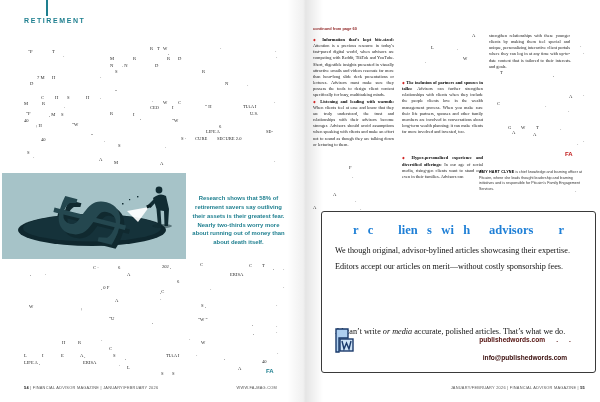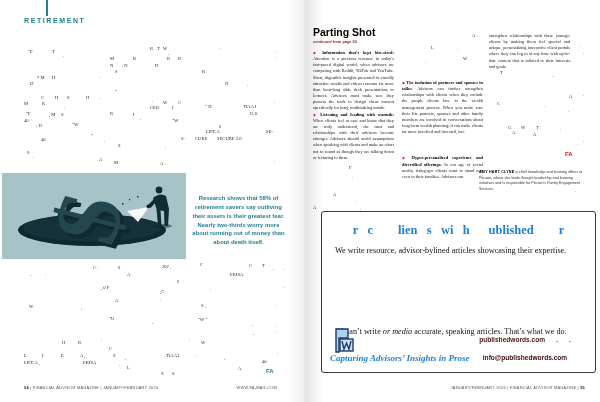--- a/index.html
+++ b/index.html
@@ -247,21 +247,20 @@
 </div>
 
 <div class="abs" id="callout">Research shows that 58% of retirement savers say outliving their assets is their greatest fear. Nearly two-thirds worry more about running out of money than about death itself.</div>
 
 <div class="abs" id="left-fa-mark">FA</div>
 
 <div class="abs footer" id="footer-left"><b>54</b><span> | FINANCIAL ADVISOR MAGAZINE | JANUARY/FEBRUARY 2026</span></div>
 <div class="abs footer" id="footer-site">WWW.FA-MAG.COM</div>
 
 <div class="abs col" id="col1">
-  <h1 id="article-title">Parting Shot</h1>
   <div id="article-continued">continued from page 60</div>
   <div id="col1-paras">
       <p class="para"><span class="bullet">◆ </span><strong>Information that’s kept bite-sized: </strong>Attention is a precious resource in today’s fast-paced digital world, when advisors are competing with Reddit, TikTok and YouTube. Short, digestible insights presented in visually attractive emails and videos resonate far more than hour-long slide deck presentations or lectures. Advisors must make sure they possess the tools to design client content specifically for busy, multitasking minds.</p>
       <p class="para"><span class="bullet">◆ </span><strong>Listening and leading with warmth: </strong>When clients feel at ease and know that they are truly understood, the trust and relationships with their advisors become stronger. Advisors should avoid assumptions when speaking with clients and make an effort not to sound as though they are talking down or lecturing to them.</p>
     </div>
 </div>
 
 <div class="abs col" id="col2">
   <div id="col2-paras">
       <p class="para"><span class="bullet">◆ </span><strong>The inclusion of partners and spouses in talks: </strong>Advisors can further strengthen relationships with clients when they include the people clients love in the wealth management process. When you make sure their life partners, spouses and other family members are involved in conversations about long-term wealth planning; it can make clients far more involved and invested, too.</p>
@@ -271,31 +270,31 @@
 
 <div class="abs col" id="col3">
   <p class="para">strengthen relationships with these younger clients by making them feel special and unique, personalizing interactive client portals where they can log in at any time with up-to-date content that is tailored to their interests and goals.</p>
 </div>
 
 <div class="abs" id="end-mark">FA</div>
 
 <div class="abs" id="bio"><b>AMY HART CLYNE</b><span> is chief knowledge and learning officer at Pitcairn, where she leads thought leadership and learning initiatives and is responsible for Pitcairn’s Family Engagement Services.</span></div>
 
 <div class="abs" id="ad-box">
-  <div class="abs" id="ad-headline">r   c        lien   s   wi   h      ublished        r</div>
+  <div class="abs" id="ad-headline">r   c        lien   s   wi   h      advisors        r</div>
   <div class="abs" id="ad-lines">
-      <div class="ad-line">We write resource, advisor-bylined articles showcasing their expertise.</div>
+      <div class="ad-line">We though original, advisor-bylined articles showcasing their expertise.</div>
+      <div class="ad-line">Editors accept our articles on merit—without costly sponsorship fees.</div>
     </div>
-  <div class="abs ad-line" id="ad-line5" style="left:13px;top:115px;width:249px;font-size:8.2px;color:#111;"><span>AI can’t write </span><em>or media</em><span> accurate, speaking articles. That’s what we do.</span></div>
+  <div class="abs ad-line" id="ad-line5" style="left:13px;top:115px;width:249px;font-size:8.2px;color:#111;"><span>AI can’t write </span><em>or media</em><span> accurate, polished articles. That’s what we do.</span></div>
 
   <div class="abs" id="ad-logo-icon">
     <svg width="26" height="26" viewBox="0 0 26 26">
       <path d="M4 1 L16 1 L16 10 L7 10 L7 24 L4 24 Z" fill="#aecff0" stroke="#1a3a6b" stroke-width="1.4"></path>
       <rect x="8" y="11" width="13" height="12" fill="#cfe4f7" stroke="#1a3a6b" stroke-width="1.4"></rect>
       <path d="M10 13 L12 21 L14.5 15 L17 21 L19 13" fill="none" stroke="#1a3a6b" stroke-width="1.4"></path>
     </svg>
   </div>
-  <div class="abs" id="ad-tagline">Capturing Advisors’ Insights in Prose</div>
   <div class="abs" id="ad-url">publishedwords.com      .      .</div>
   <div class="abs" id="ad-email">info@publishedwords.com</div>
 </div>
 
 <div class="abs footer" id="footer-right"><span>JANUARY/FEBRUARY 2026 | FINANCIAL ADVISOR MAGAZINE | </span><b>55</b></div>
 
 </body></html>

